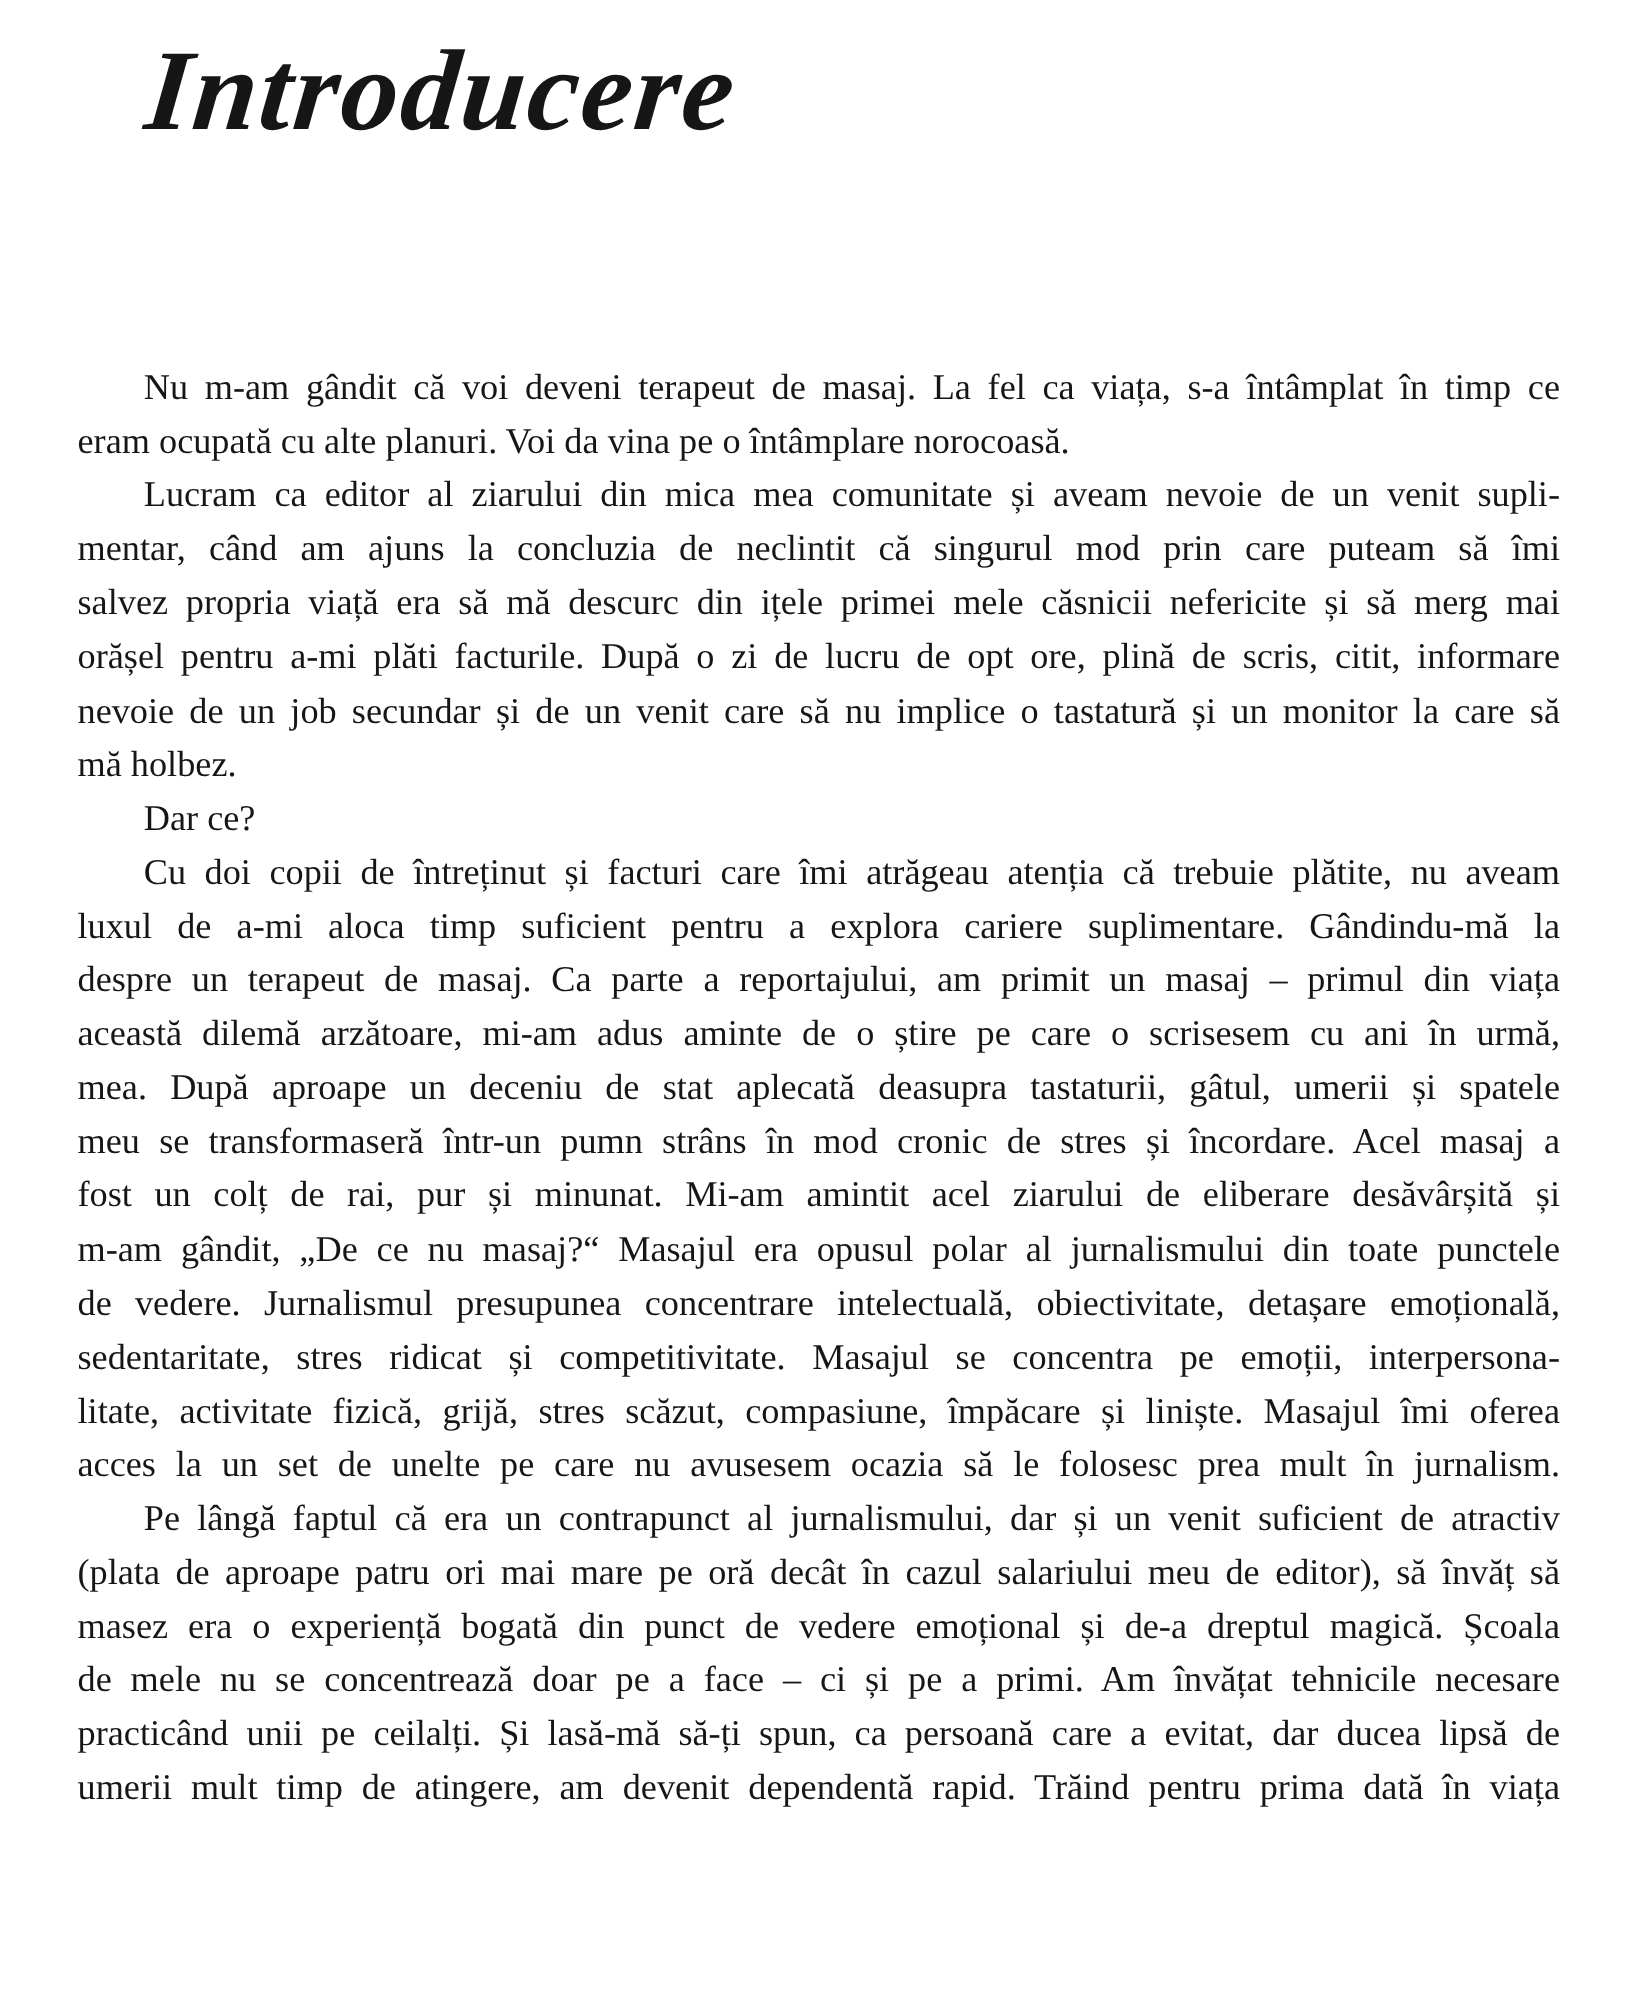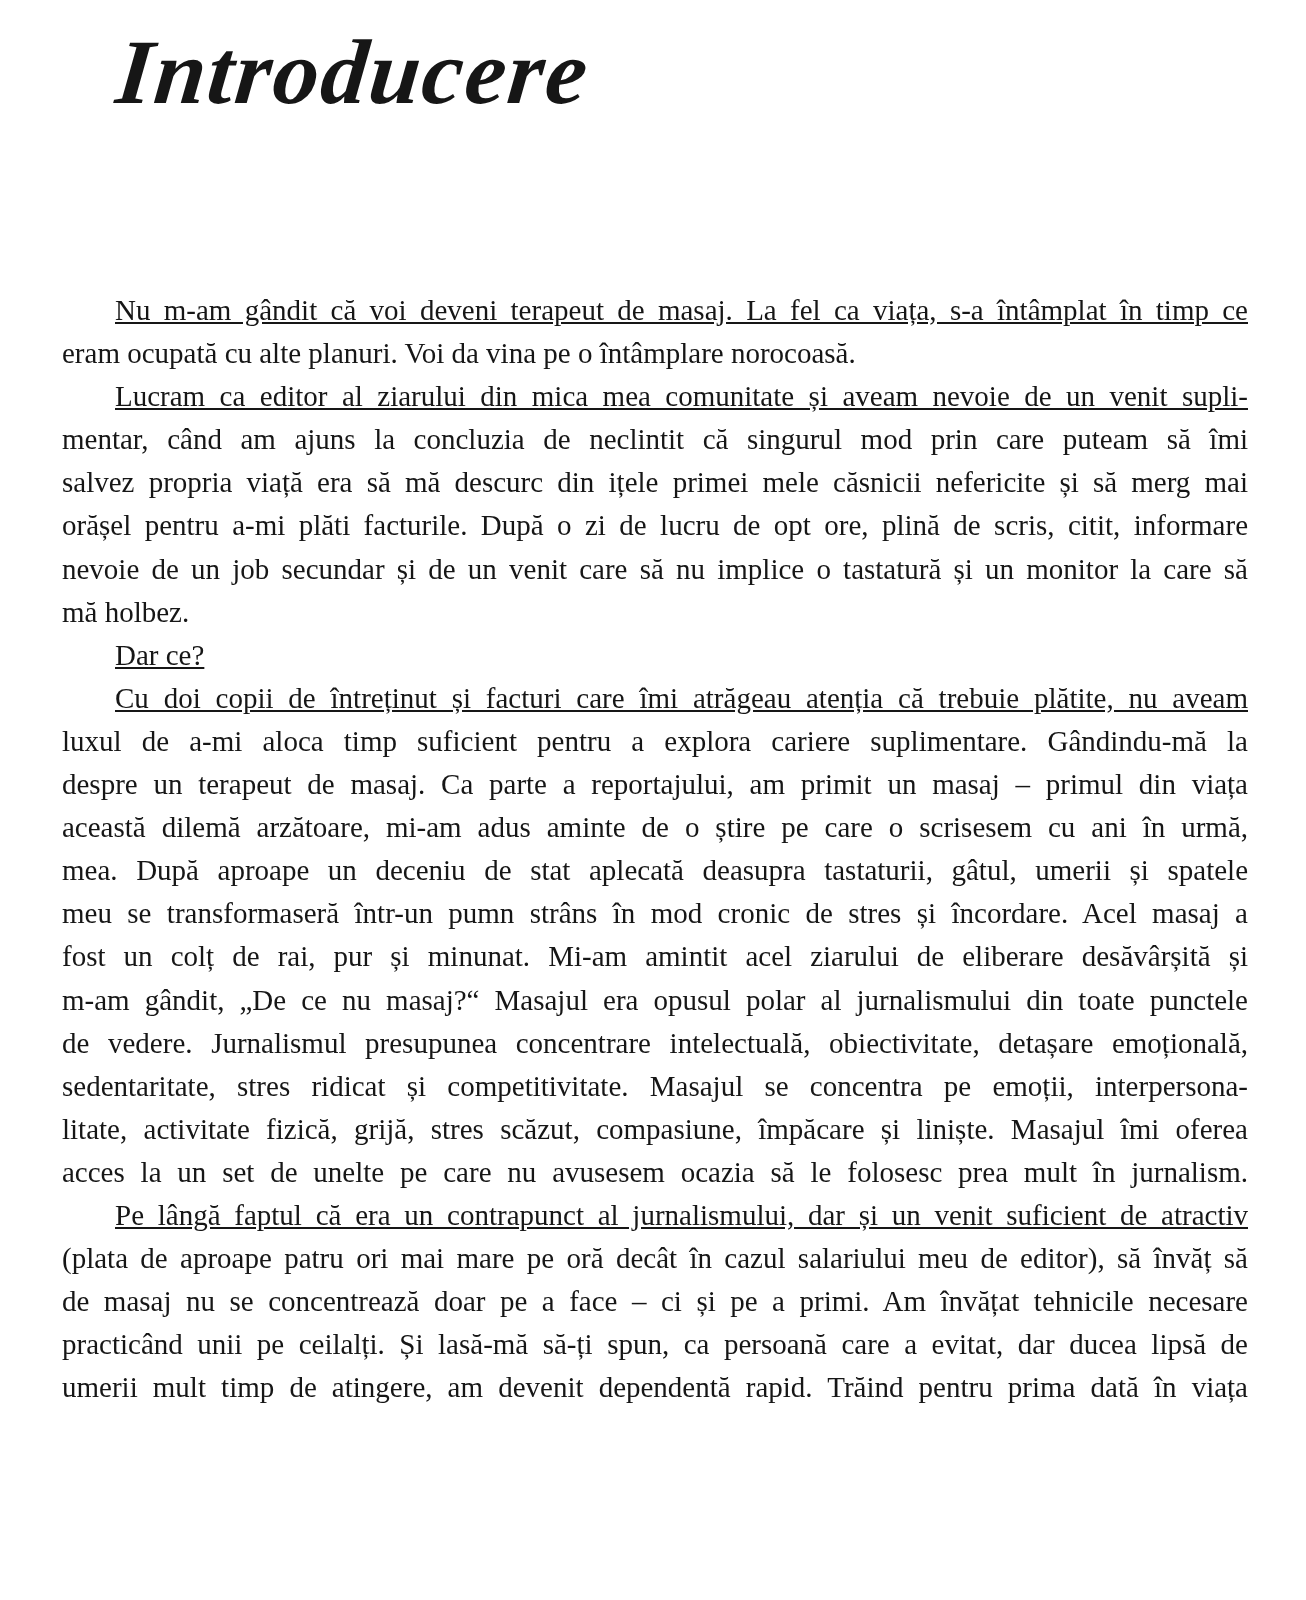--- a/index.html
+++ b/index.html
@@ -38,21 +38,20 @@
     font-size: 29px;
     line-height: 43.1px;
     color: #161616;
   }
   .line {
     text-align: justify;
     text-align-last: justify;
   }
   .line.ind {
     padding-left: 53px;
-    text-decoration: underline;
   }
   .line.end {
     text-align: center;
     text-align-last: left;
   }
 </style>
 </head>
 <body>
 
 <div class="page" style="background: rgb(255, 255, 255); color: rgb(22, 22, 22);">
@@ -74,17 +73,18 @@
       <div class="line">mea. După aproape un deceniu de stat aplecată deasupra tastaturii, gâtul, umerii și spatele</div>
       <div class="line">meu se transformaseră într-un pumn strâns în mod cronic de stres și încordare. Acel masaj a</div>
       <div class="line">fost un colț de rai, pur și minunat. Mi-am amintit acel ziarului de eliberare desăvârșită și</div>
       <div class="line">m-am gândit, „De ce nu masaj?“ Masajul era opusul polar al jurnalismului din toate punctele</div>
       <div class="line">de vedere. Jurnalismul presupunea concentrare intelectuală, obiectivitate, detașare emoțională,</div>
       <div class="line">sedentaritate, stres ridicat și competitivitate. Masajul se concentra pe emoții, interpersona-</div>
       <div class="line">litate, activitate fizică, grijă, stres scăzut, compasiune, împăcare și liniște. Masajul îmi oferea</div>
       <div class="line">acces la un set de unelte pe care nu avusesem ocazia să le folosesc prea mult în jurnalism.</div>
       <div class="line ind">Pe lângă faptul că era un contrapunct al jurnalismului, dar și un venit suficient de atractiv</div>
       <div class="line">(plata de aproape patru ori mai mare pe oră decât în cazul salariului meu de editor), să învăț să</div>
-      <div class="line">de masaj nu se concentrează doar pe a face – ci și pe a primi. Am învățat tehnicile necesare</div>
+      <div class="line">masez era o experiență bogată din punct de vedere emoțional și de-a dreptul magică. Școala</div>
+      <div class="line">de mele nu se concentrează doar pe a face – ci și pe a primi. Am învățat tehnicile necesare</div>
       <div class="line">practicând unii pe ceilalți. Și lasă-mă să-ți spun, ca persoană care a evitat, dar ducea lipsă de</div>
       <div class="line">umerii mult timp de atingere, am devenit dependentă rapid. Trăind pentru prima dată în viața</div>
     </div>
 </div>
 
 </body></html>

